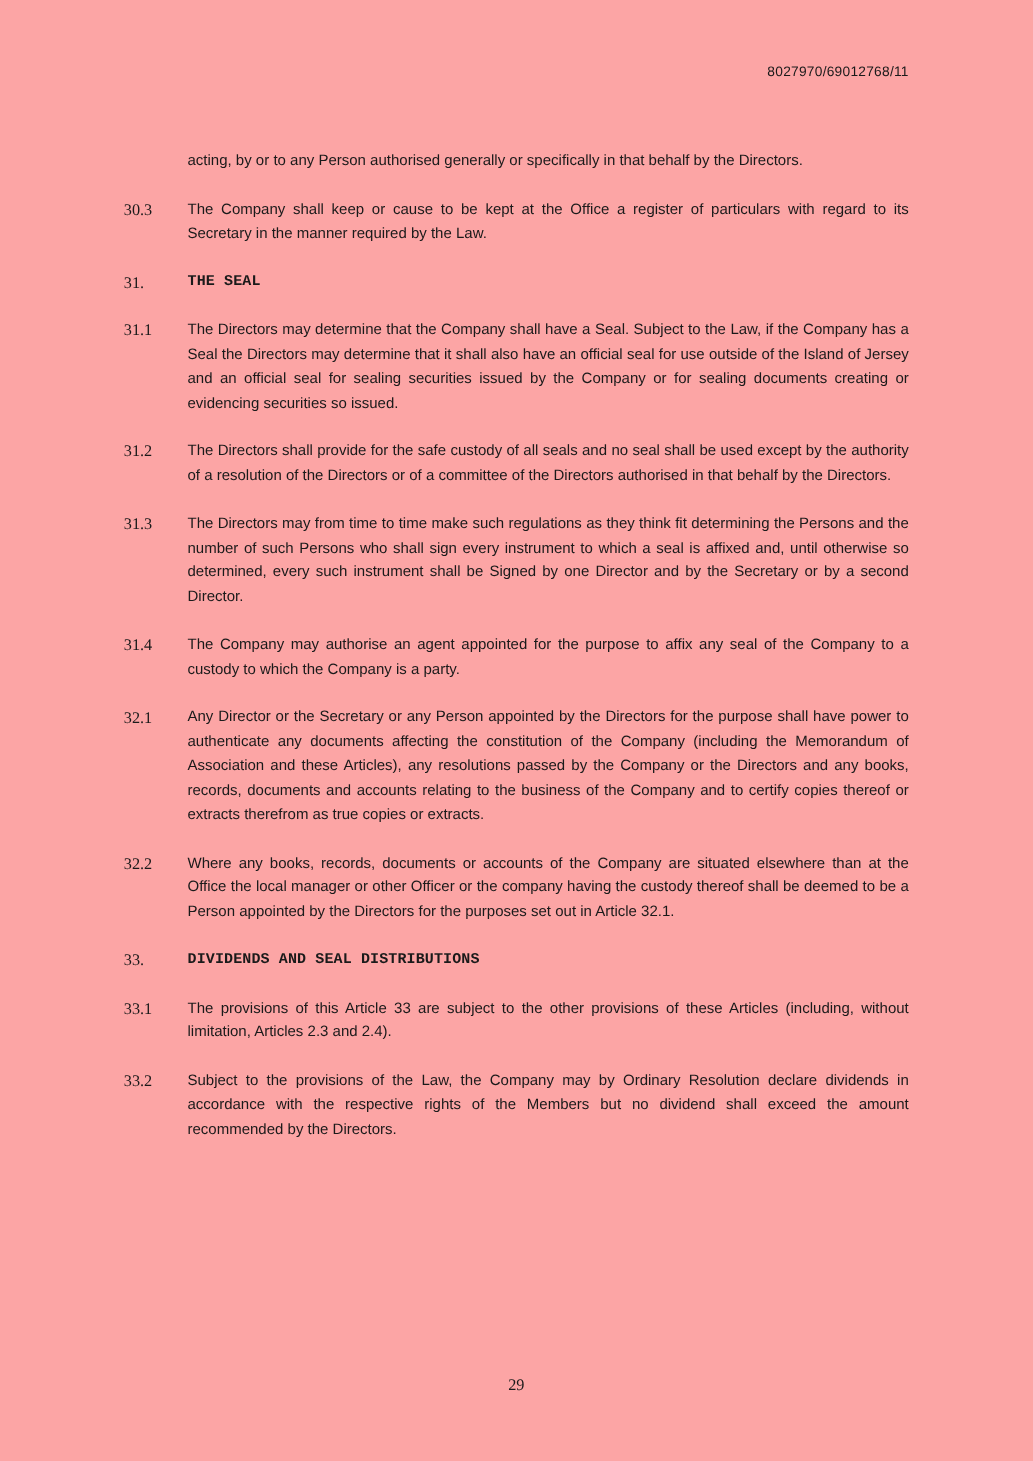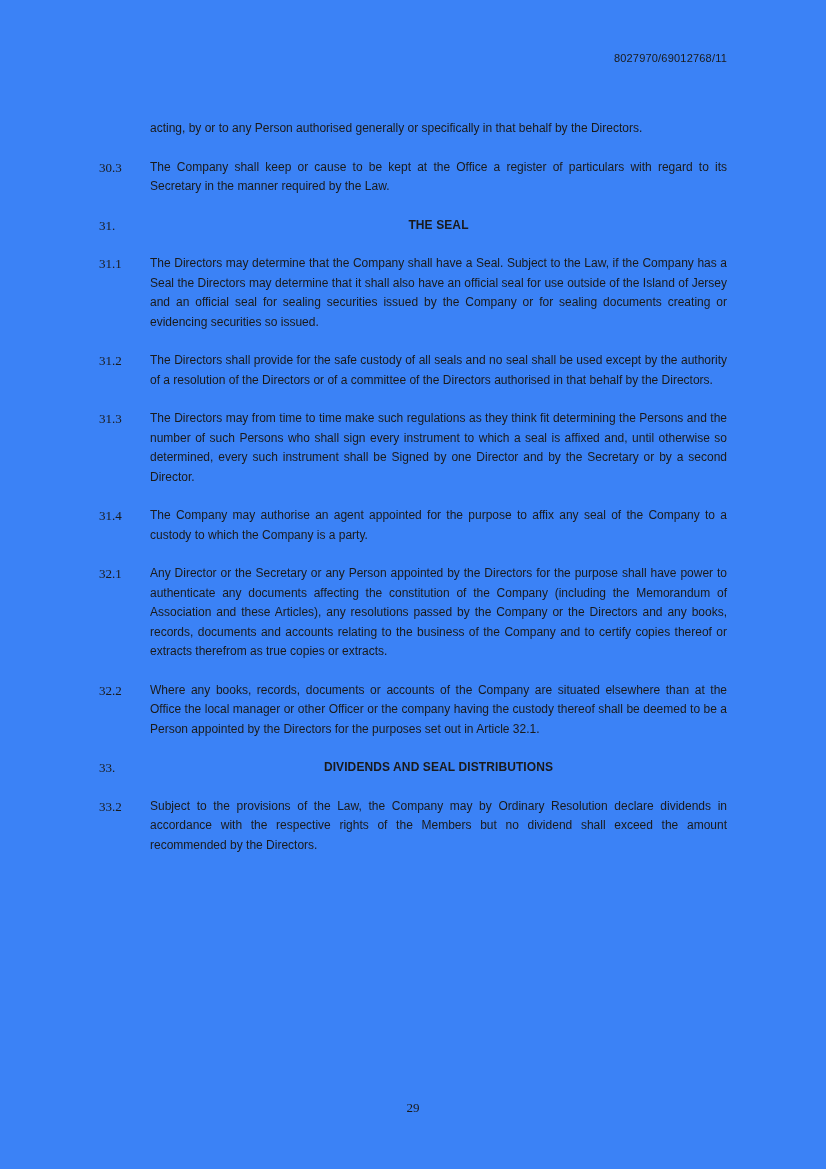--- a/index.html
+++ b/index.html
@@ -2,21 +2,21 @@
 <html><head>
 <meta charset="utf-8">
 <style>
   * { margin: 0; padding: 0; box-sizing: border-box; }
   html, body { background: #888; }
   .page {
     position: relative;
     width: 826px;
     height: 1169px;
     margin: 0 auto;
-    background: #3b82f6;
+    background: #fca5a5;
     overflow: hidden;
     color: #1a1a1a;
   }
   .doc-ref {
     position: absolute;
     top: 52px;
     right: 99px;
     font-family: "Liberation Sans", "DejaVu Sans", sans-serif;
     font-size: 11px;
     letter-spacing: 0.2px;
@@ -43,22 +43,23 @@
   .item-text {
     flex: 1 1 auto;
     font-family: "Liberation Sans", "DejaVu Sans", sans-serif;
     font-size: 12px;
     line-height: 19.5px;
     text-align: justify;
     color: #1a1a1a;
   }
   .item.heading .item-text {
     font-weight: bold;
-    text-align: center;
+    text-align: left;
     letter-spacing: 0.1px;
+    font-family: Liberation Mono, monospace;
   }
   .page-number {
     position: absolute;
     top: 1084px;
     left: 0;
     width: 100%;
     text-align: center;
     font-family: "Liberation Serif", "DejaVu Serif", serif;
     font-size: 13px;
     color: #1a1a1a;
@@ -117,20 +118,24 @@
   <div class="item">
     <div class="item-number">32.2</div>
     <div class="item-text">Where any books, records, documents or accounts of the Company are situated elsewhere than at the Office the local manager or other Officer or the company having the custody thereof shall be deemed to be a Person appointed by the Directors for the purposes set out in Article 32.1.</div>
   </div>
 
   <div class="item heading">
     <div class="item-number">33.</div>
     <div class="item-text">DIVIDENDS AND SEAL DISTRIBUTIONS</div>
   </div>
 
+  <div class="item">
+    <div class="item-number">33.1</div>
+    <div class="item-text">The provisions of this Article 33 are subject to the other provisions of these Articles (including, without limitation, Articles 2.3 and 2.4).</div>
+  </div>
 
   <div class="item">
     <div class="item-number">33.2</div>
     <div class="item-text">Subject to the provisions of the Law, the Company may by Ordinary Resolution declare dividends in accordance with the respective rights of the Members but no dividend shall exceed the amount recommended by the Directors.</div>
   </div>
 </div>
 
   <div class="page-number">29</div>
 
 </div>

